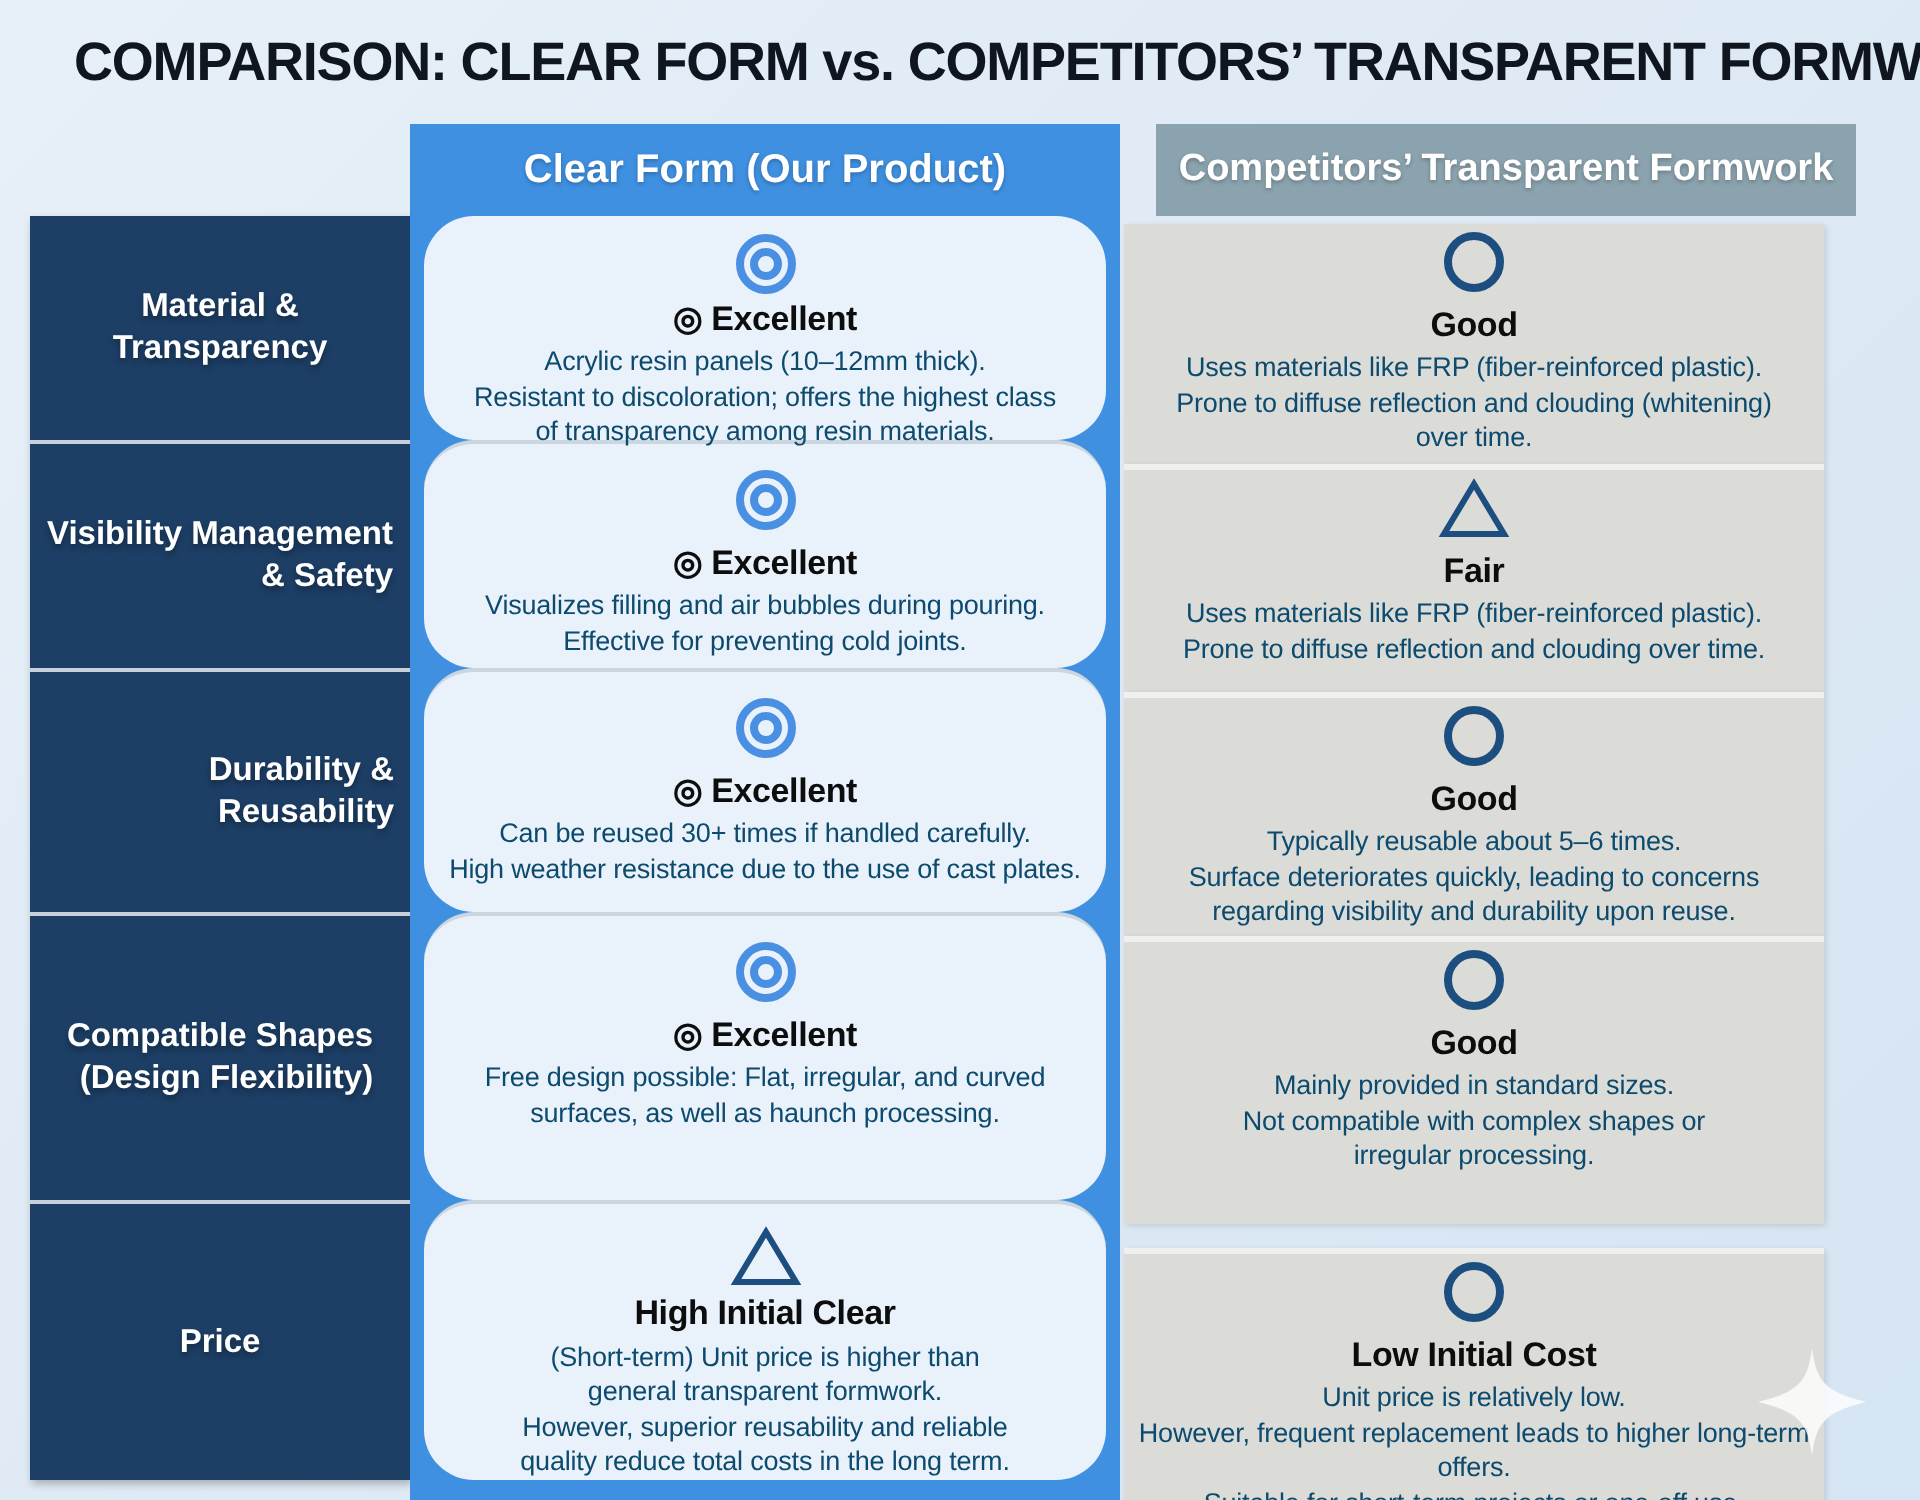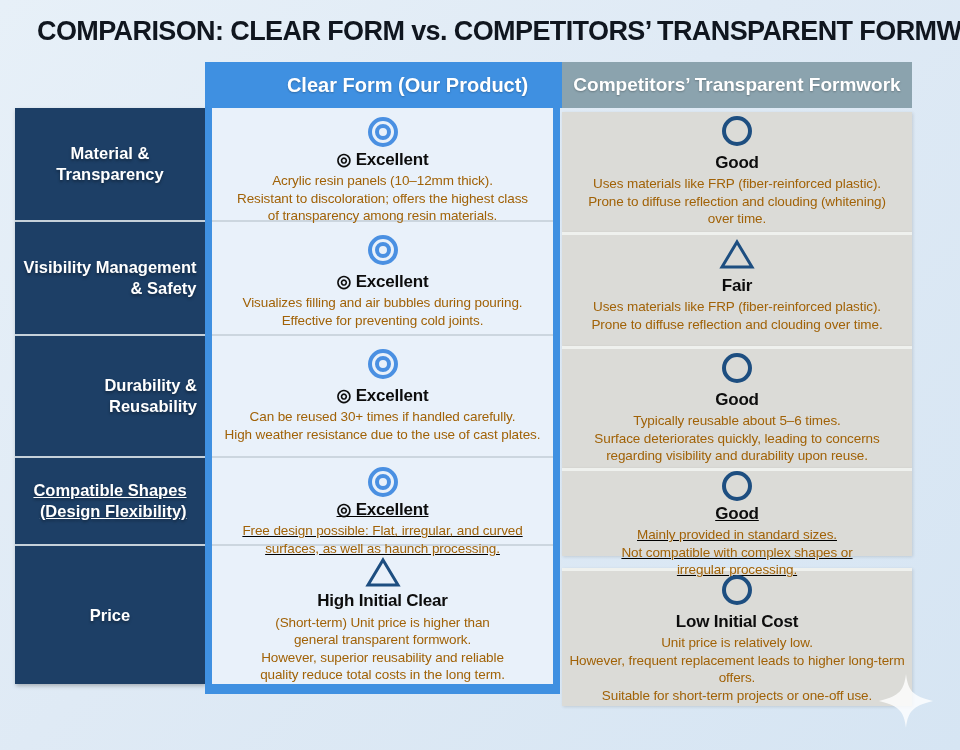--- a/index.html
+++ b/index.html
@@ -12,22 +12,22 @@
     position:absolute; left:37px; top:16px; width:900px;
     font-size:27px; font-weight:bold; color:#10161f;
     letter-spacing:-0.6px; white-space:nowrap;
   }
   
   .hdr{
     position:absolute; top:62px; height:46px;
     display:flex; align-items:center; justify-content:center;
     color:#ffffff; font-weight:bold; text-shadow:0 1px 2px rgba(0,0,0,0.25);
   }
-  .hdr-clear{left:205px; width:355px; background:#3f90e1; font-size:20px;padding-left:25px;}
-  .hdr-comp{left:562px; width:350px; background:#8ba3ae; font-size:19px;}
+  .hdr-clear{left:205px; width:355px; background:#3f90e1; font-size:20px;}
+  .hdr-comp{left:578px; width:350px; background:#8ba3ae; font-size:19px;}
   
   .labels{
     position:absolute; left:15px; top:108px; width:190px;
     background:#1d3f66; box-shadow:1px 2px 4px rgba(0,0,0,0.25);
   }
   .label-cell{
     box-sizing:border-box; display:flex; align-items:center; justify-content:center;
     color:#ffffff; font-weight:bold; font-size:16.5px; text-align:center;
     line-height:1.25; white-space:pre-line; padding:0 8px;
     text-shadow:0 2px 3px rgba(0,0,0,0.35);
@@ -36,40 +36,41 @@
   
   .col-clear{
     position:absolute; left:205px; top:108px; width:355px;
     box-sizing:border-box; background:#3f90e1;
     border-left:7px solid #3f90e1; border-right:7px solid #3f90e1; border-bottom:10px solid #3f90e1;
   }
   .clear-cell{
     box-sizing:border-box; background:#e9f1fa;
     display:flex; flex-direction:column; align-items:center; justify-content:flex-start;
     padding-top:9px;
+    border-radius:25px;
   }
   .clear-cell + .clear-cell{border-top:2px solid #ccd6df;}
   
   .col-comp{position:absolute; left:562px; top:112px; width:350px;}
   .comp-cell{
     box-sizing:border-box; background:#dbdbd7;
     display:flex; flex-direction:column; align-items:center; justify-content:flex-start;
     padding-top:0; box-shadow:1px 1px 3px rgba(0,0,0,0.12);
   }
   .comp-cell + .comp-cell{border-top:3px solid #eff1ee;}
   
-  .r1{height:112px;} .r2{height:114px;} .r3{height:122px;} .r4{height:88px;text-decoration:underline;} .r5{height:140px;}
+  .r1{height:112px;} .r2{height:114px;} .r3{height:122px;} .r4{height:144px;} .r5{height:140px;}
   .col-comp .r1{height:120px;} .col-comp .r5{height:138px;margin-top:12px;}
   
   .rating{
     font-size:17px; font-weight:bold; color:#0d0d0d; line-height:1.2;
     margin-top:3px; letter-spacing:-0.2px;
   }
   .body-text{
-    font-size:13.5px; color:#a16207; text-align:center; line-height:1.3;
+    font-size:13.5px; color:#0c4a6e; text-align:center; line-height:1.3;
     white-space:pre-line; margin-top:2px; letter-spacing:-0.1px; width:100%;
   }
   
   .icon-wrap{height:38px; display:flex; align-items:center; justify-content:center;}
   .icon-double{
     width:30px; height:30px; border:4px solid #4a90e2; border-radius:50%;
     display:flex; align-items:center; justify-content:center; box-sizing:border-box;
   }
   .icon-double .inner{
     width:16px; height:16px; border:4px solid #4a90e2; border-radius:50%; box-sizing:border-box;

